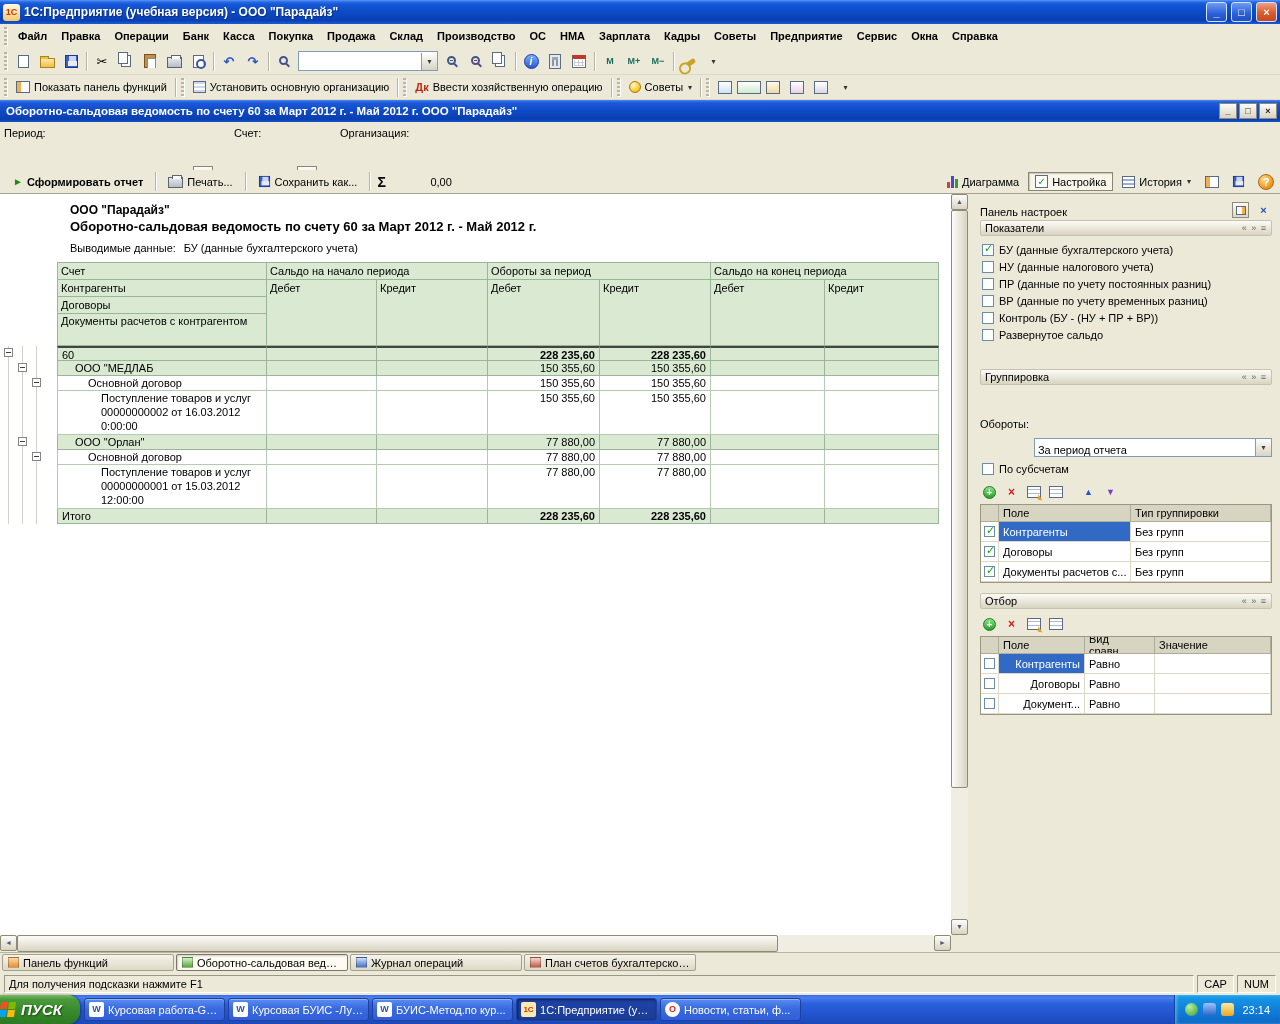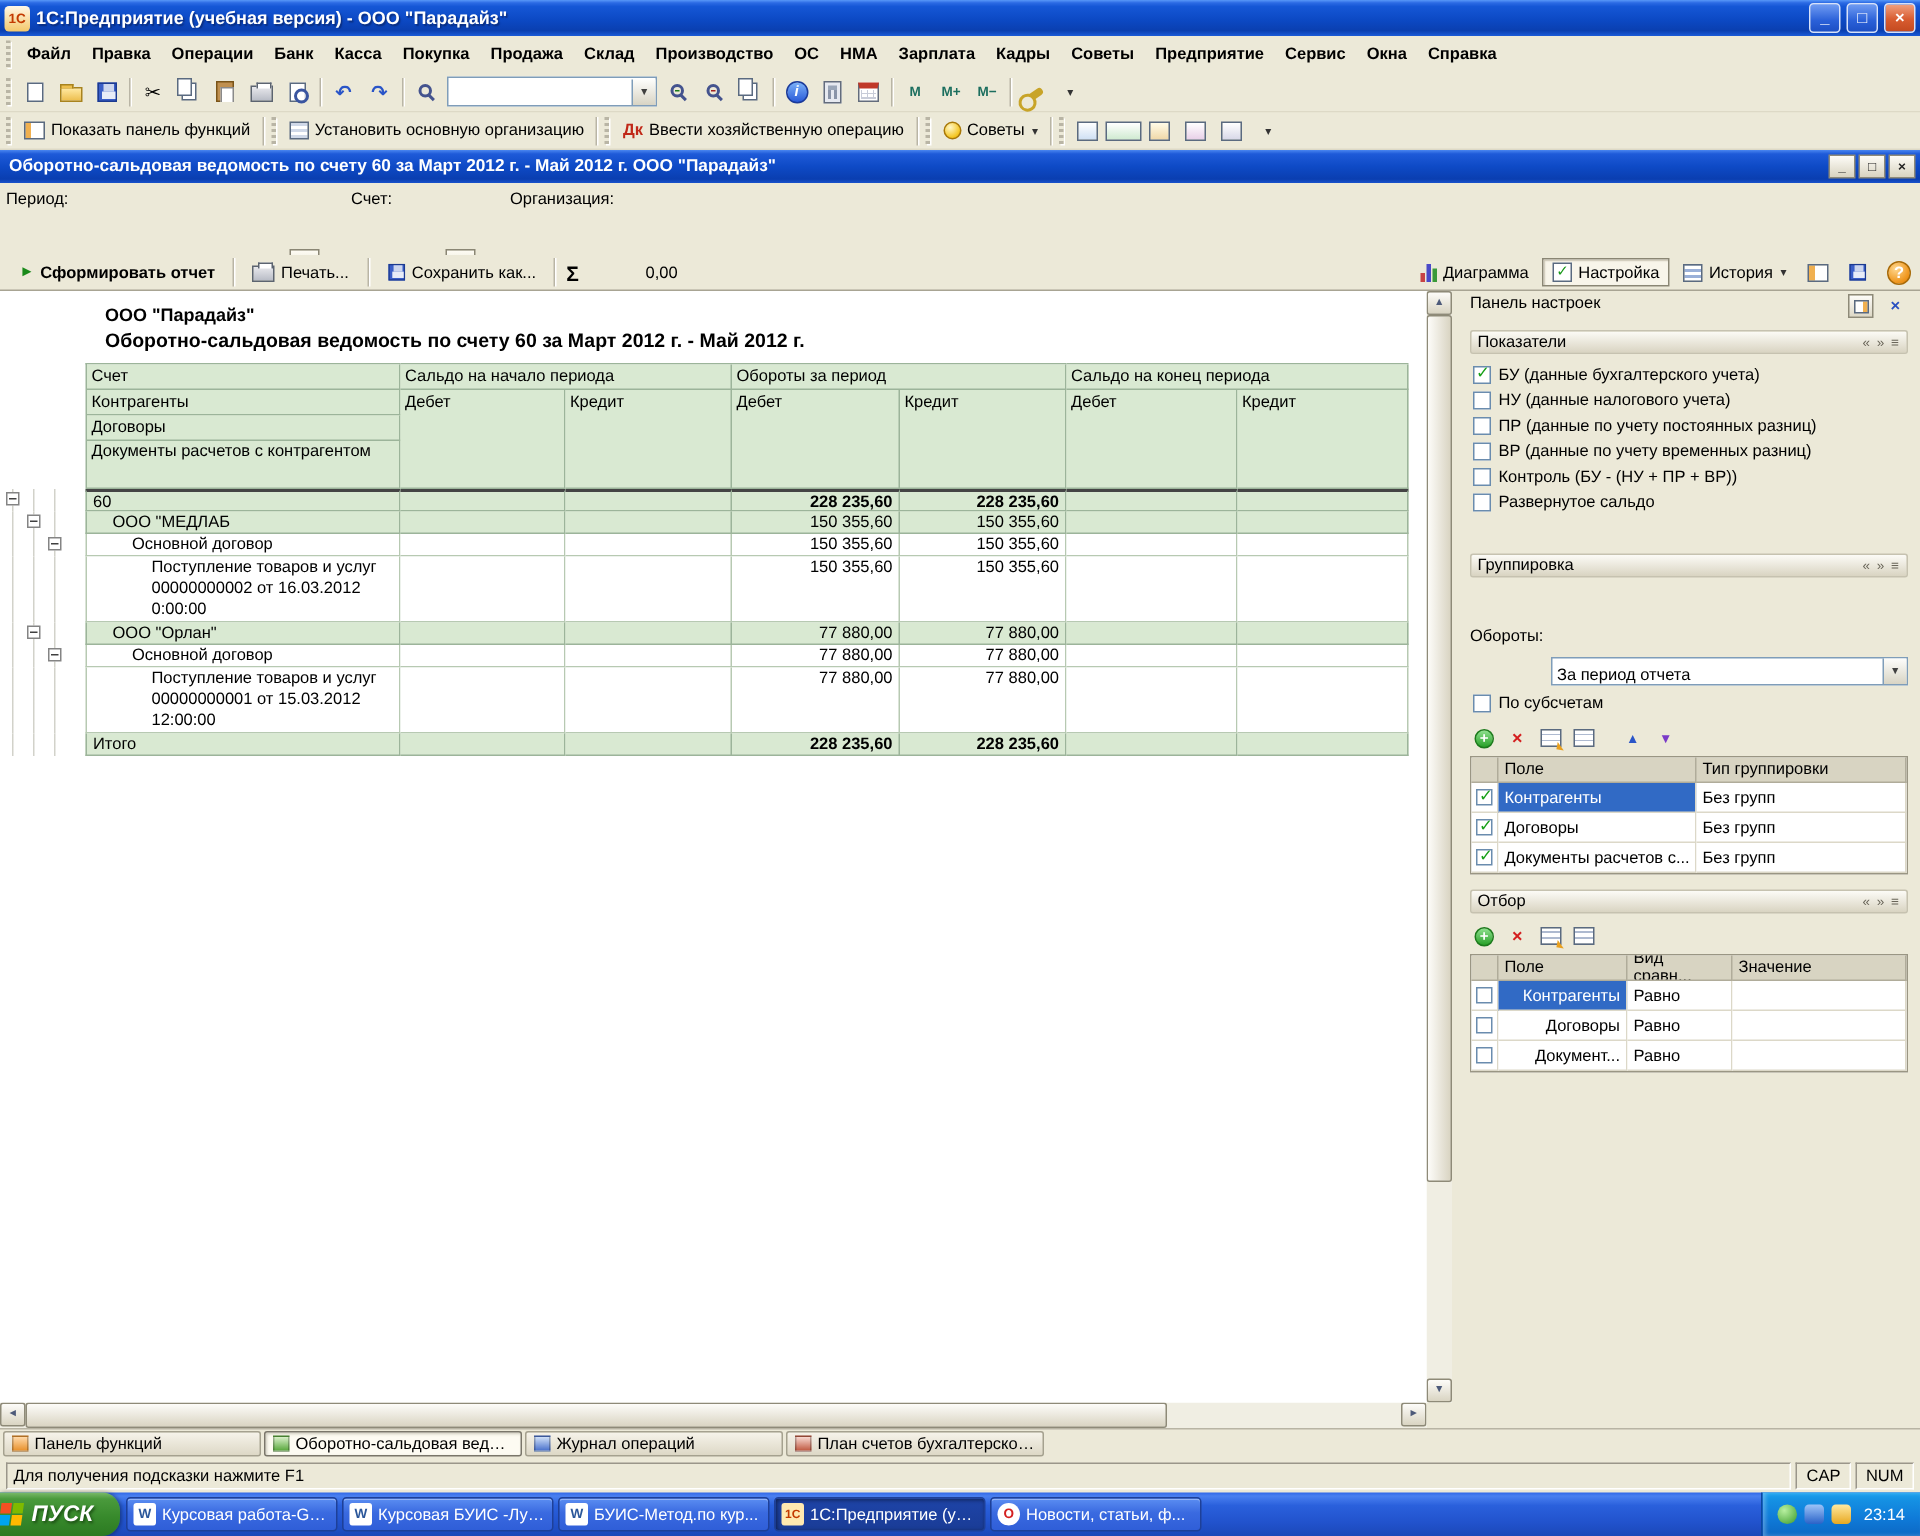--- a/index.html
+++ b/index.html
@@ -151,21 +151,21 @@
 .sb-btn{width:17px;height:16px;flex:none;background:linear-gradient(#fdfcf9,#d9d4c2);border:1px solid #8e8a78;border-radius:2px;font-size:7px;line-height:14px;text-align:center;color:#4d5a7a;}
 .vthumb{flex:none;height:78%;background:linear-gradient(90deg,#fdfcf9,#d9d4c2);border:1px solid #8e8a78;border-radius:2px;}
 .sspace{flex:1;}
 .hscroll{grid-column:1;grid-row:2;background:#f0eee3;display:flex;}
 .hthumb{width:80%;background:linear-gradient(#fdfcf9,#d9d4c2);border:1px solid #8e8a78;border-radius:2px;}
 .corner{grid-column:2;grid-row:2;background:#ece9d8;}
 .splitter{width:4px;flex:none;background:#ece9d8;}
 
 
 .settings{width:308px;flex:none;background:#ece9d8;padding:2px 8px 0 8px;overflow:hidden;}
-.sp-header{height:22px;display:flex;align-items:flex-start;gap:6px;}
+.sp-header{height:22px;display:flex;align-items:flex-end;gap:6px;}
 .sp-title{flex:1;}
 .sp-hbtn{width:17px;height:16px;border:1px solid #8e8a78;background:linear-gradient(#fdfcf9,#ddd8c6);display:flex;align-items:center;justify-content:center;flex:none;}
 .sp-hbtn.xbtn{color:#2a50c0;font-weight:bold;font-size:11px;border:none;background:none;}
 .i-panelico{width:10px;height:9px;border:1px solid #5a6a80;background:linear-gradient(90deg,#fff 0 60%,#f0b050 60%);}
 .sp-bar{height:16px;margin-top:2px;display:flex;align-items:center;padding:0 4px;background:linear-gradient(#fcfbf6,#d9d4c2);border:1px solid #c6c2b0;border-radius:2px;}
 .sp-bar .t{flex:1;}
 .bar-ctrl{color:#6a665a;font-size:9px;letter-spacing:1px;white-space:nowrap;}
 .sp-bar.mt{margin-top:26px;}
 .sp-bar.mt2{margin-top:10px;}
 .sp-checks{padding:5px 0 0 2px;}
@@ -492,20 +492,23 @@
       </span>
     <span class="helpbtn">?</span>
   </div>
 
   <div class="workrow">
 
     <div class="report-wrap">
       <div class="report-viewport">
         <div class="r-org">ООО "Парадайз"</div>
         <div class="r-title">Оборотно-сальдовая ведомость по счету 60 за Март 2012 г. - Май 2012 г.</div>
+        <div class="r-note">
+          <span class="nl">Выводимые данные:</span><span>БУ (данные бухгалтерского учета)</span>
+        </div>
 
         <div class="r-table">
           <div class="r-head">
             <div class="hg"></div>
             <div class="hc1">
               <div class="h-cell">Счет</div>
               <div class="h-cell">Контрагенты</div>
               <div class="h-cell">Договоры</div>
               <div class="h-cell docs">Документы расчетов с контрагентом</div>
             </div>

